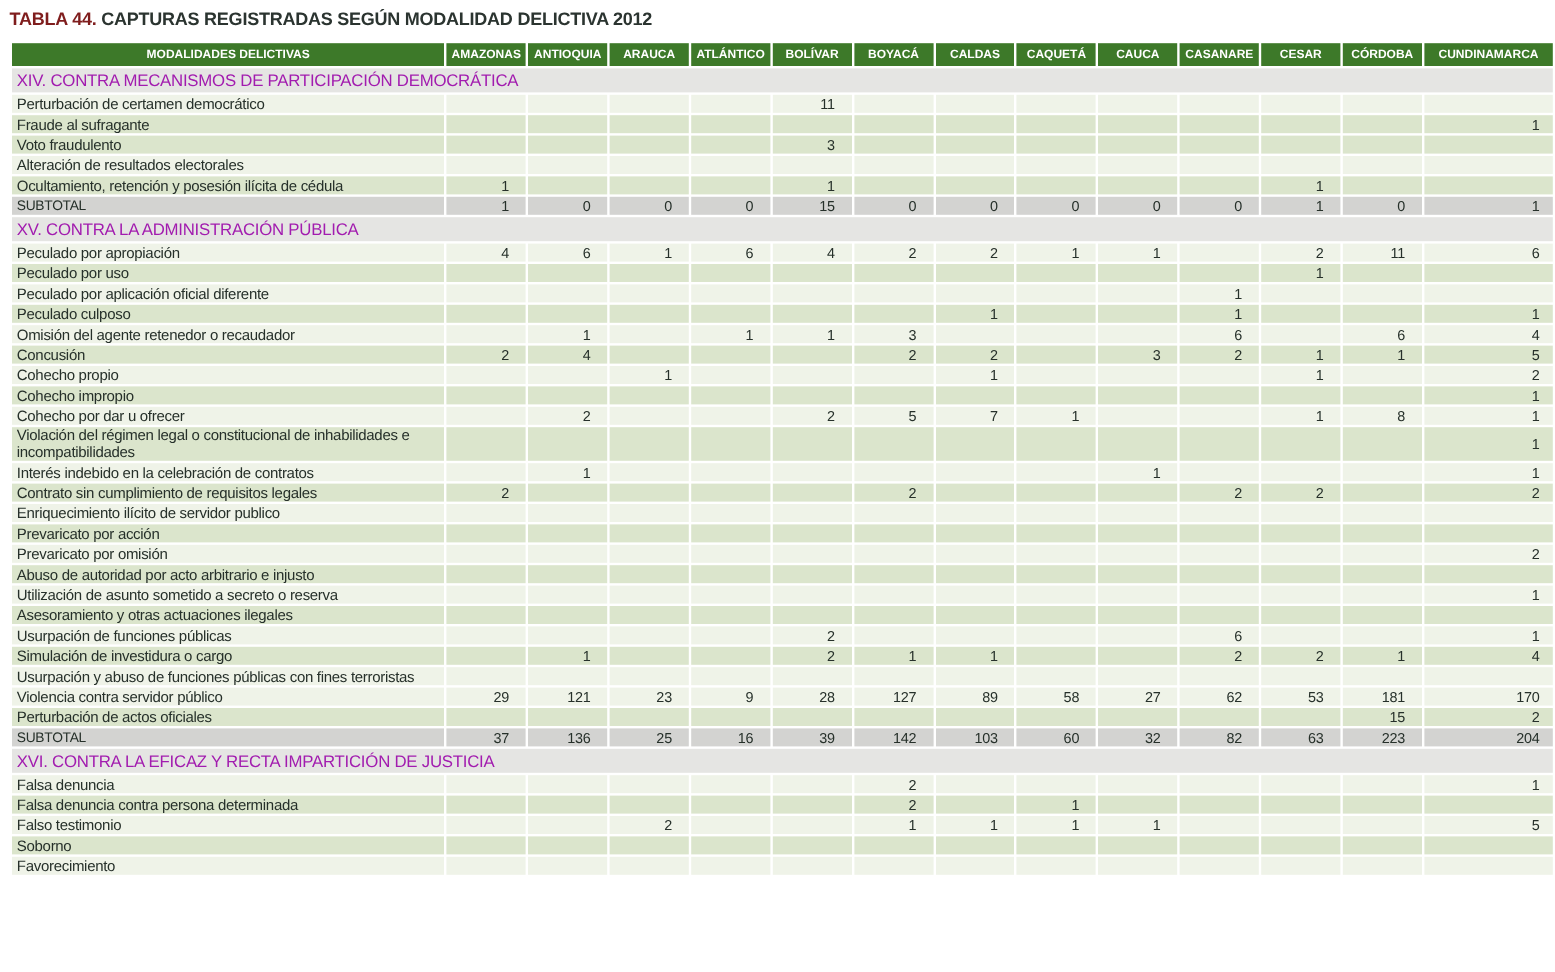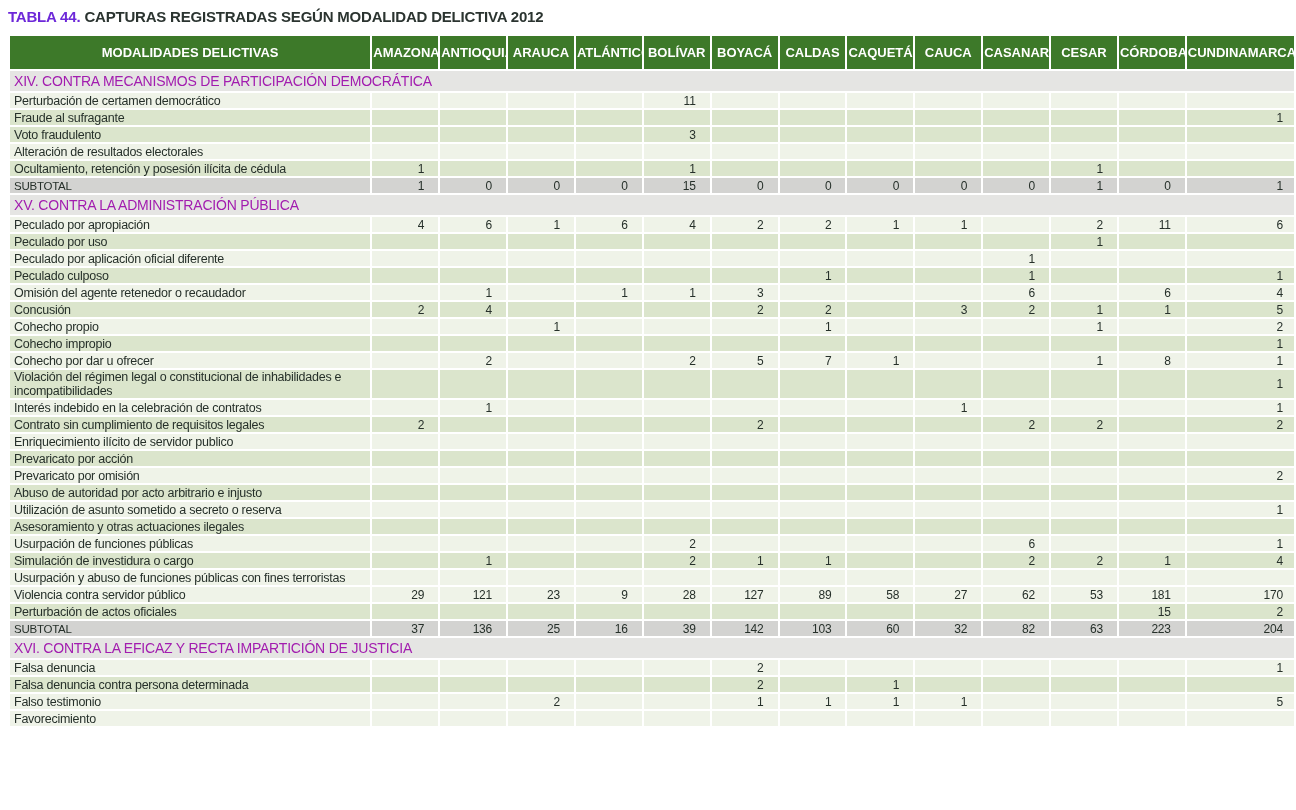--- a/index.html
+++ b/index.html
@@ -7,33 +7,33 @@
     width:1296px;height:810px;overflow:hidden;
     font-family:"Liberation Sans","DejaVu Sans",sans-serif;
     color:#26302a;
     -webkit-font-smoothing:antialiased;
   }
   .page{padding:6px 4px 0 8px;}
   .title-line{
     font-size:15px;font-weight:bold;letter-spacing:-0.2px;
     margin:2px 0 9px 0;white-space:nowrap;
   }
-  .title-num{color:#6d28d9;margin-right:4px;}
+  .title-num{color:#7f1d1d;margin-right:4px;}
   .title-text{color:#2b3430;}
   table.cap{
     border-collapse:separate;border-spacing:2px;
     table-layout:fixed;width:1288px;
   }
   col.col-label{width:350px;}
   col.col-num{width:64px;}
   col.col-last{width:104px;}
   th.hdr{
     background:#3d7929;color:#ffffff;
-    font-size:13px;font-weight:bold;letter-spacing:0px;
-    height:33px;text-align:center;vertical-align:middle;
+    font-size:10px;font-weight:bold;letter-spacing:0px;
+    height:19px;text-align:center;vertical-align:middle;
     padding:0 1px;overflow:hidden;white-space:nowrap;
   }
   tr.section td{
     background:#e5e5e3;color:#a21caf;
     font-size:14px;font-weight:normal;letter-spacing:-0.2px;
     padding:1px 4px;height:18px;white-space:nowrap;overflow:hidden;
   }
   td.lbl{
     font-size:12.5px;letter-spacing:-0.25px;
     padding:0 4px;height:15px;vertical-align:middle;
@@ -624,20 +624,36 @@
           <td class="num"></td>
           <td class="num">1</td>
           <td class="num">1</td>
           <td class="num">1</td>
           <td class="num">1</td>
           <td class="num"></td>
           <td class="num"></td>
           <td class="num"></td>
           <td class="num last">5</td>
         </tr>
+        <tr class="dark">
+          <td class="lbl">Soborno</td>
+          <td class="num"></td>
+          <td class="num"></td>
+          <td class="num"></td>
+          <td class="num"></td>
+          <td class="num"></td>
+          <td class="num"></td>
+          <td class="num"></td>
+          <td class="num"></td>
+          <td class="num"></td>
+          <td class="num"></td>
+          <td class="num"></td>
+          <td class="num"></td>
+          <td class="num last"></td>
+        </tr>
         <tr class="light">
           <td class="lbl">Favorecimiento</td>
           <td class="num"></td>
           <td class="num"></td>
           <td class="num"></td>
           <td class="num"></td>
           <td class="num"></td>
           <td class="num"></td>
           <td class="num"></td>
           <td class="num"></td>

